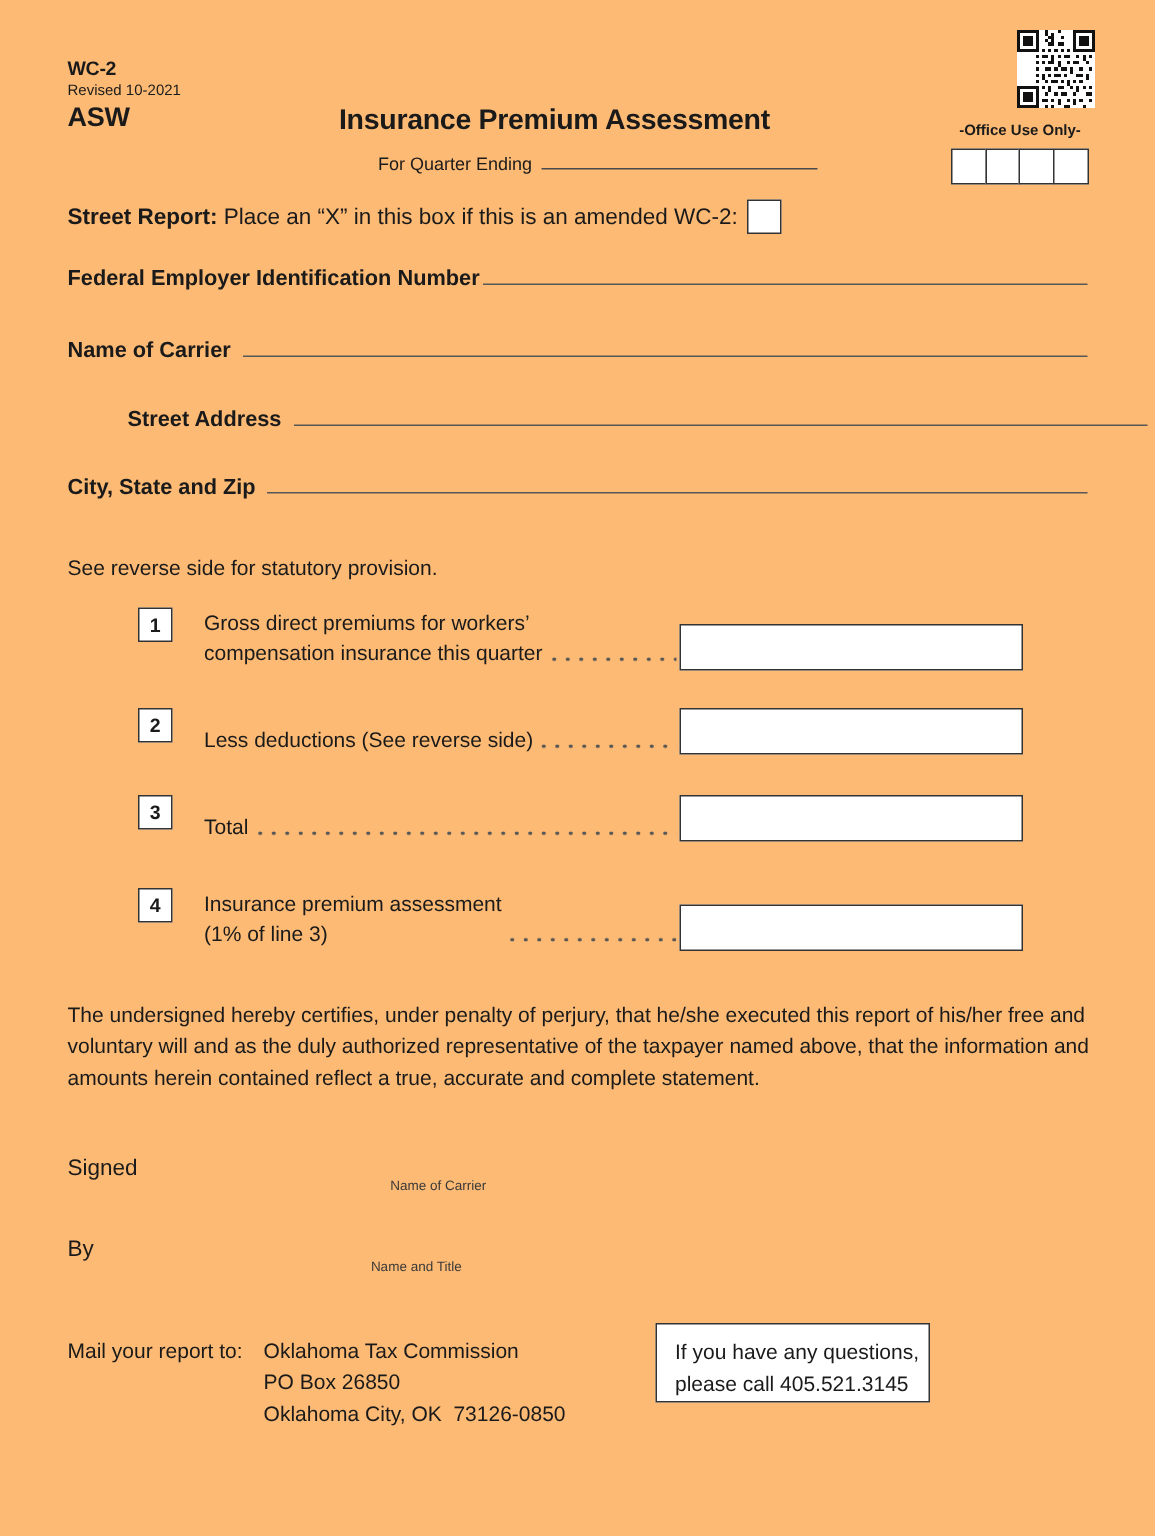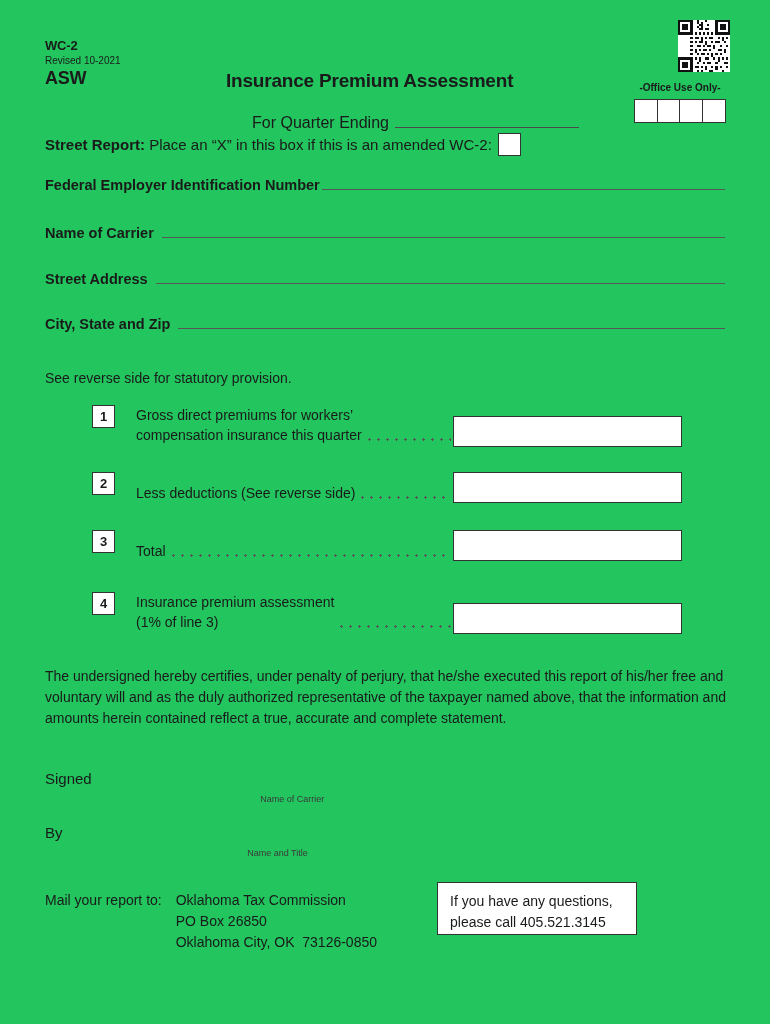--- a/index.html
+++ b/index.html
@@ -11,21 +11,21 @@
     width: 770px;
     height: 1024px;
     position: relative;
     font-family: "Liberation Sans", sans-serif;
     color: #1a1a1a;
     overflow: hidden;
   }
   .page {
     position: absolute;
     inset: 0;
-    background: #22c55e;
+    background: #fdba74;
   }
   .abs { position: absolute; }
 
   
   #form-code {
     left: 45px; top: 38px;
     font-size: 13px; font-weight: bold;
     letter-spacing: -0.2px;
   }
   #form-revision {
@@ -38,22 +38,22 @@
     letter-spacing: -0.2px;
   }
 
   
   #form-title {
     left: 226px; top: 70px;
     font-size: 19px; font-weight: bold;
     letter-spacing: -0.2px;
   }
   #quarter-row {
-    left: 252px; top: 114px;
-    font-size: 16px;
+    left: 252px; top: 99px;
+    font-size: 12px;
     display: flex; align-items: baseline;
   }
   #quarter-row .q-label { white-space: pre; }
   #quarter-line {
     display: inline-block;
     width: 184px;
     border-bottom: 1.4px solid #4a4a4a;
     height: 13px;
     margin-left: 6px;
   }
@@ -108,21 +108,21 @@
   }
   .field-row .f-label { white-space: pre; }
   .field-row .f-line {
     flex: 1;
     border-bottom: 1.5px solid #575757;
     height: 14px;
     margin-left: 2px;
   }
   #field-fein   { top: 175px; }
   #field-carrier{ top: 223px; }
-  #field-street { top: 269px; }
+  #field-street { top: 269px; margin-left: 40px; }
   #field-citystatezip { top: 314px; }
   #field-carrier .f-line,
   #field-street .f-line,
   #field-citystatezip .f-line { margin-left: 8px; }
 
   
   #reverse-note {
     left: 45px; top: 370px;
     font-size: 14px;
   }
@@ -189,21 +189,21 @@
     left: 45px; top: 666px;
     width: 686px;
     font-size: 14px;
     line-height: 21px;
   }
 
   
   .sig-row {
     left: 45px;
     display: flex;
-    align-items: center;
+    align-items: flex-start;
     font-size: 15px;
   }
   .sig-row .s-label { white-space: pre; }
   .sig-wrap {
     position: relative;
     display: inline-block;
   }
   .sig-line {
     border-bottom: 1.4px solid #555;
     height: 14px;
@@ -228,21 +228,21 @@
     font-size: 14px;
     line-height: 21px;
   }
   #mail-label { white-space: pre; }
   #mail-address { margin-left: 14px; }
   #mail-address div { white-space: pre; }
 
   
   #questions-box {
     left: 437px; top: 882px;
-    width: 200px; height: 53px;
+    width: 183px; height: 53px;
     border: 1.5px solid #333;
     background: #fff;
     box-sizing: border-box;
     padding: 8px 0 0 12px;
     font-size: 14px;
     line-height: 21px;
   }
 </style>
 </head>
 <body>

